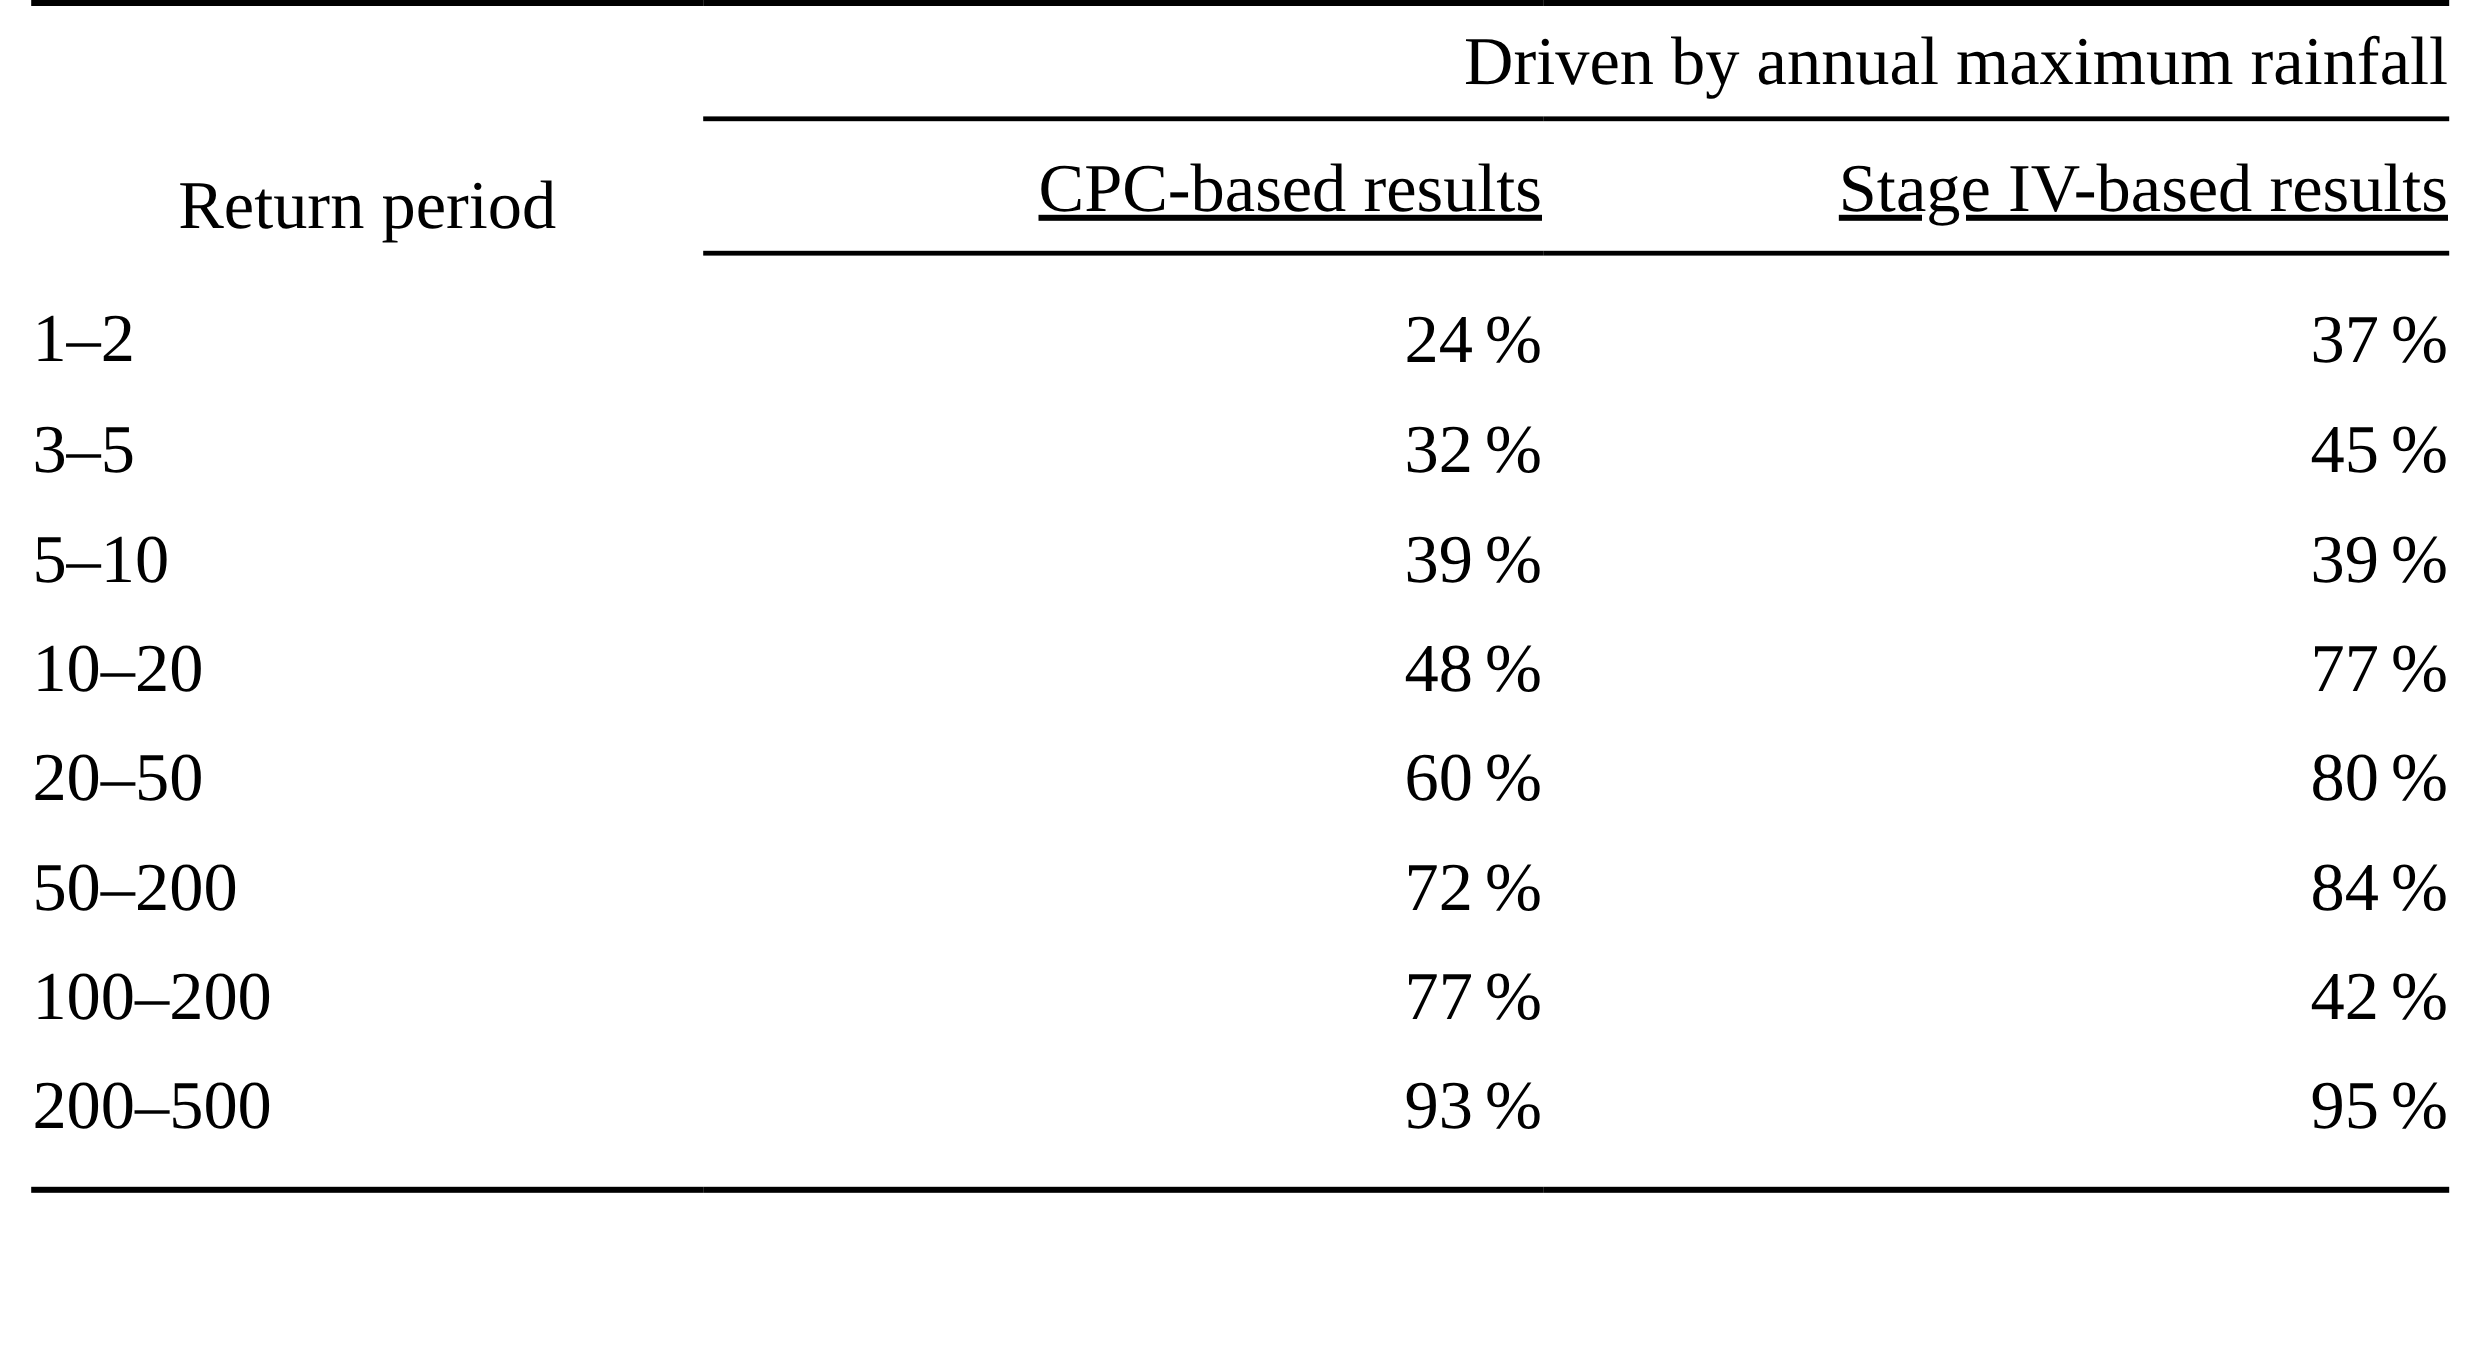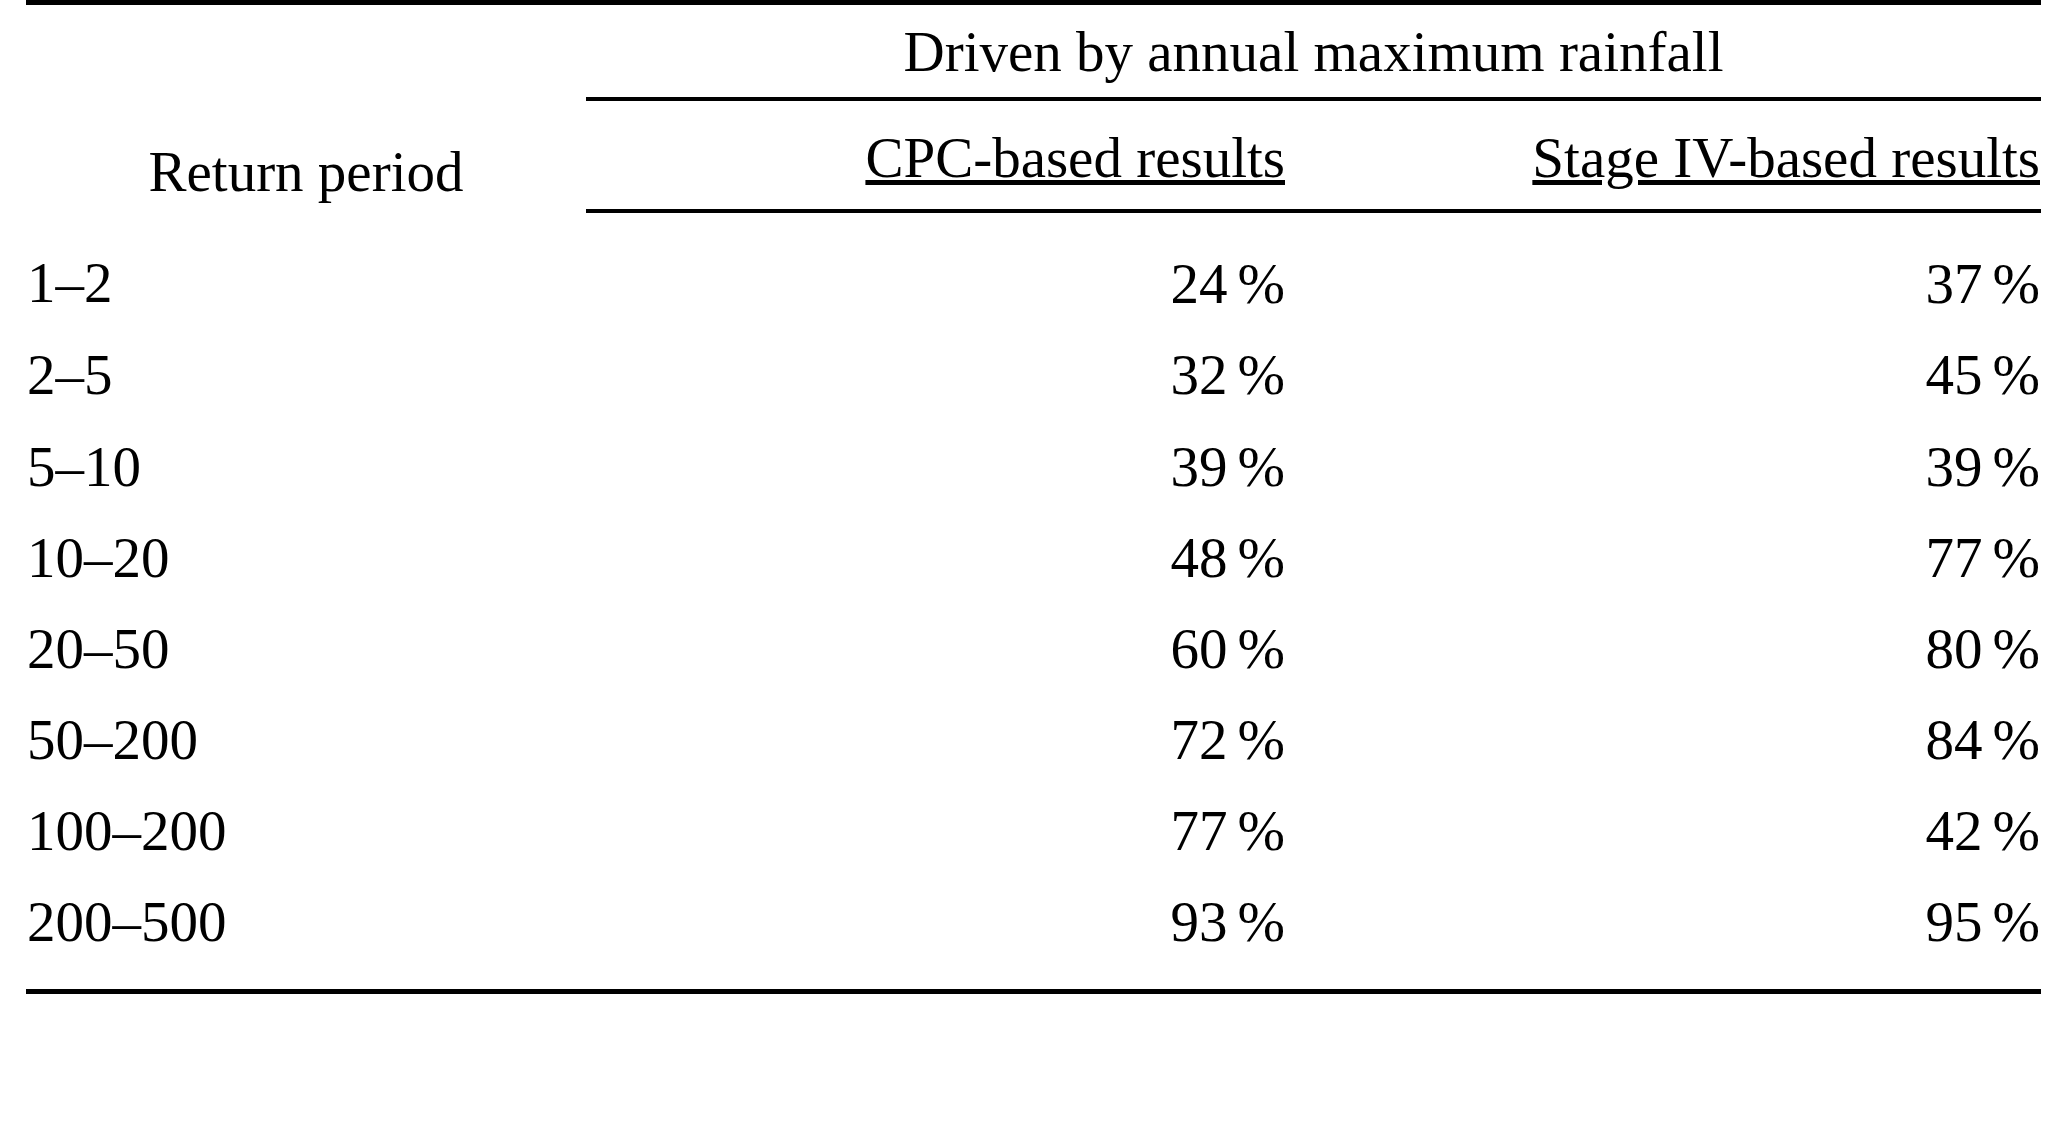--- a/index.html
+++ b/index.html
@@ -35,21 +35,21 @@
   tr.top-rule > th {
     border-top: 5px solid #000;
   }
   .group-head th {
     padding-top: 18px;
     padding-bottom: 10px;
     font-weight: normal;
     vertical-align: bottom;
   }
   .group-head th.span-head {
-    text-align: center;
+    text-align: right;
     border-bottom: 4px solid #000;
     padding-bottom: 16px;
   }
   .sub-head th {
     font-weight: normal;
     text-align: right;
     padding-top: 28px;
     padding-bottom: 22px;
     border-bottom: 4px solid #000;
     vertical-align: bottom;
@@ -103,21 +103,21 @@
         <th>Stage IV-based results</th>
       </tr>
     </thead>
     <tbody>
       <tr>
         <td class="period">1–2</td>
         <td class="num"><span>24</span><span class="pct">%</span></td>
         <td class="num"><span>37</span><span class="pct">%</span></td>
       </tr>
       <tr>
-        <td class="period">2–5</td>
+        <td class="period">3–5</td>
         <td class="num"><span>32</span><span class="pct">%</span></td>
         <td class="num"><span>45</span><span class="pct">%</span></td>
       </tr>
       <tr>
         <td class="period">5–10</td>
         <td class="num"><span>39</span><span class="pct">%</span></td>
         <td class="num"><span>39</span><span class="pct">%</span></td>
       </tr>
       <tr>
         <td class="period">10–20</td>

